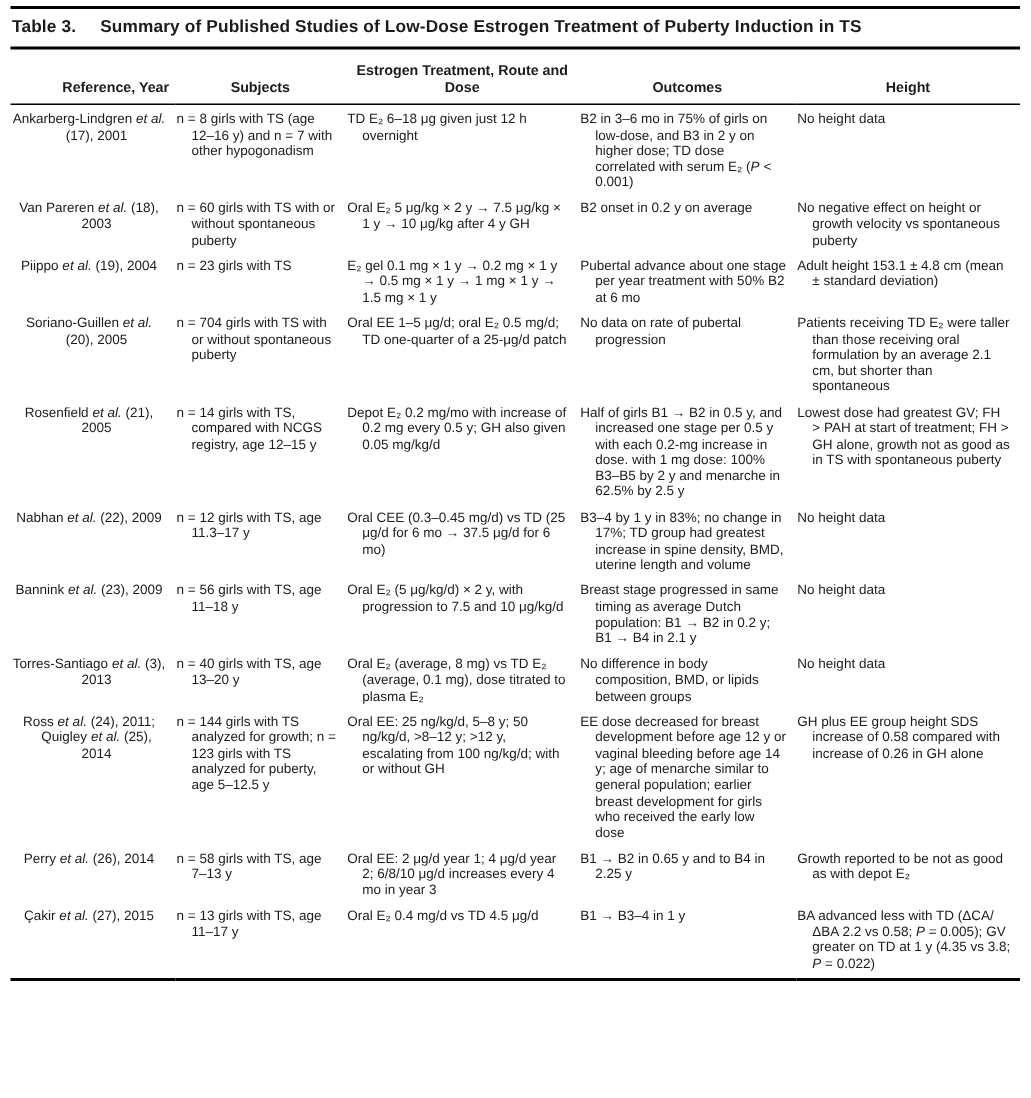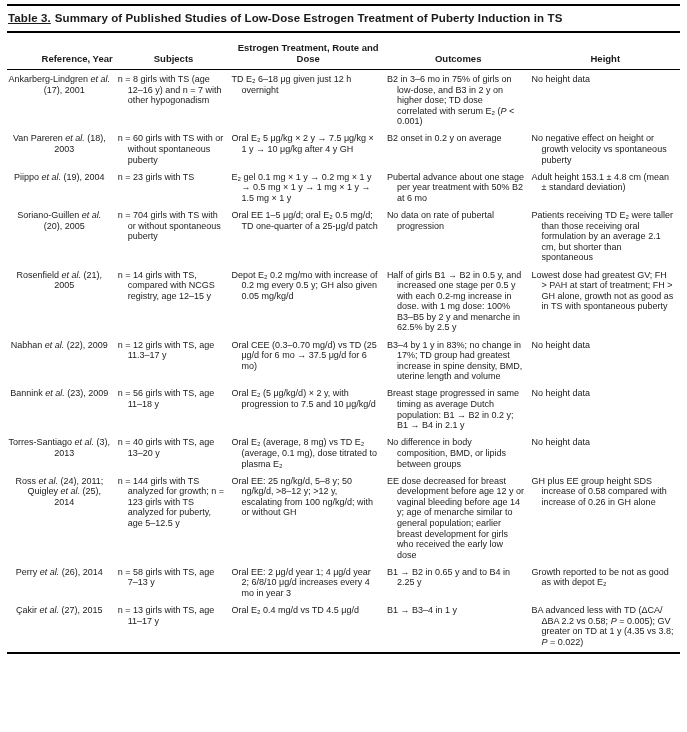--- a/index.html
+++ b/index.html
@@ -15,21 +15,21 @@
   }
   .title-bar {
     border-top: 2.5px solid #000;
     border-bottom: 2.5px solid #000;
     padding: 6px 1px 7px 1px;
     font-size: 11.5px;
     font-weight: bold;
     letter-spacing: 0.1px;
     white-space: nowrap;
   }
-  .title-label { margin-right: 4px; text-decoration: underline; }
+  .title-label { margin-right: 16px; }
   table.studies {
     width: 100%;
     border-collapse: collapse;
     table-layout: fixed;
     margin-top: 1px;
   }
   table.studies th {
     font-size: 9.5px;
     font-weight: bold;
     text-align: center;
@@ -110,21 +110,21 @@
         <tr>
           <td class="col-ref">Rosenfield <i>et al.</i> (21), 2005</td>
           <td class="col-subjects">n = 14 girls with TS, compared with NCGS registry, age 12–15 y</td>
           <td class="col-treatment">Depot E₂ 0.2 mg/mo with increase of 0.2 mg every 0.5 y; GH also given 0.05 mg/kg/d</td>
           <td class="col-outcomes">Half of girls B1 → B2 in 0.5 y, and increased one stage per 0.5 y with each 0.2-mg increase in dose. with 1 mg dose: 100% B3–B5 by 2 y and menarche in 62.5% by 2.5 y</td>
           <td class="col-height">Lowest dose had greatest GV; FH &gt; PAH at start of treatment; FH &gt; GH alone, growth not as good as in TS with spontaneous puberty</td>
         </tr>
         <tr>
           <td class="col-ref">Nabhan <i>et al.</i> (22), 2009</td>
           <td class="col-subjects">n = 12 girls with TS, age 11.3–17 y</td>
-          <td class="col-treatment">Oral CEE (0.3–0.70 mg/d) vs TD (25 μg/d for 6 mo → 37.5 μg/d for 6 mo)</td>
+          <td class="col-treatment">Oral CEE (0.3–0.45 mg/d) vs TD (25 μg/d for 6 mo → 37.5 μg/d for 6 mo)</td>
           <td class="col-outcomes">B3–4 by 1 y in 83%; no change in 17%; TD group had greatest increase in spine density, BMD, uterine length and volume</td>
           <td class="col-height">No height data</td>
         </tr>
         <tr>
           <td class="col-ref">Bannink <i>et al.</i> (23), 2009</td>
           <td class="col-subjects">n = 56 girls with TS, age 11–18 y</td>
           <td class="col-treatment">Oral E₂ (5 μg/kg/d) × 2 y, with progression to 7.5 and 10 μg/kg/d</td>
           <td class="col-outcomes">Breast stage progressed in same timing as average Dutch population: B1 → B2 in 0.2 y; B1 → B4 in 2.1 y</td>
           <td class="col-height">No height data</td>
         </tr>

